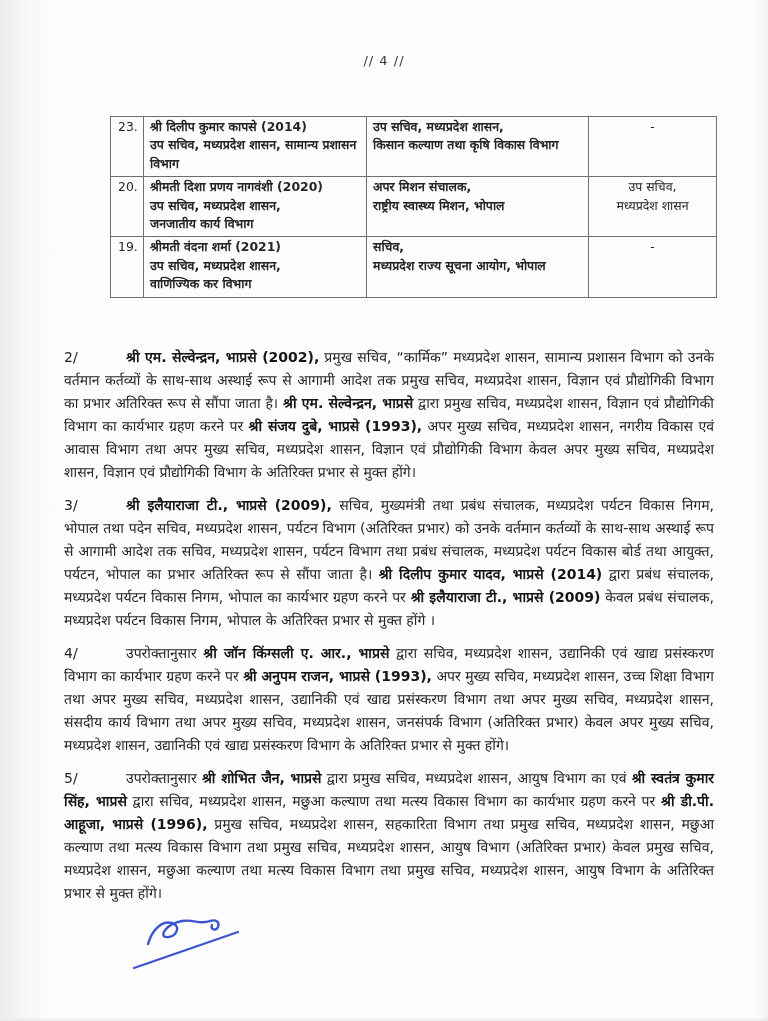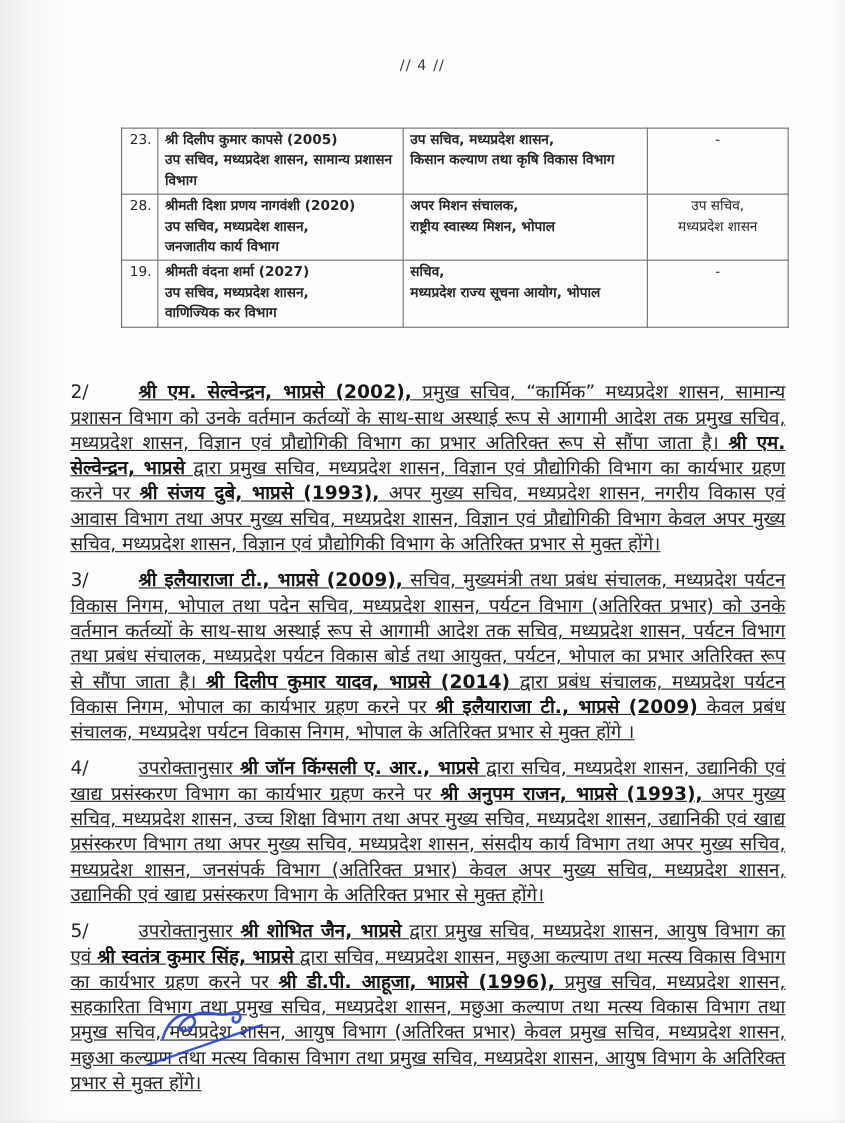--- a/index.html
+++ b/index.html
@@ -52,25 +52,24 @@
   .officers-table .cell-serial { padding-left: 7px; }
   .officers-table .officer-name { font-weight: bold; display: block; }
   .officers-table .pre { white-space: pre-line; font-weight: bold; }
   .officers-table .cell-remark { text-align: center; white-space: pre-line; }
 
   .paragraphs {
     position: absolute; left: 64px; top: 346px; width: 650px;
   }
   .para {
     text-align: justify;
-    font-size: 17px;
+    font-size: 14px;
     line-height: 23px;
     margin: 0 0 10px 0;
     color: #242424;
-    text-decoration: underline;
   }
   .para .pnum { display: inline-block; width: 62px; }
   .para b { font-weight: bold; color: #161616; }
 
   .signature {
     position: absolute; left: 126px; top: 900px;
     width: 130px; height: 78px;
   }
 </style>
 </head>
@@ -86,43 +85,43 @@
   <colgroup>
     <col style="width:33px">
       <col style="width:223px">
       <col style="width:222px">
       <col style="width:128px">
   </colgroup>
   <tbody>
     <tr>
       <td class="cell-serial">23.</td>
       <td>
-        <span class="officer-name">श्री दिलीप कुमार कापसे (2005)</span>
+        <span class="officer-name">श्री दिलीप कुमार कापसे (2014)</span>
         <span class="pre">उप सचिव, मध्यप्रदेश शासन, सामान्य प्रशासन विभाग</span>
       </td>
       <td class="pre">उप सचिव, मध्यप्रदेश शासन,
 किसान कल्याण तथा कृषि विकास विभाग</td>
       <td class="cell-remark">-</td>
     </tr>
     <tr>
-      <td class="cell-serial">28.</td>
+      <td class="cell-serial">20.</td>
       <td>
         <span class="officer-name">श्रीमती दिशा प्रणय नागवंशी (2020)</span>
         <span class="pre">उप सचिव, मध्यप्रदेश शासन,
 जनजातीय कार्य विभाग</span>
       </td>
       <td class="pre">अपर मिशन संचालक,
 राष्ट्रीय स्वास्थ्य मिशन, भोपाल</td>
       <td class="cell-remark">उप सचिव,
 मध्यप्रदेश शासन</td>
     </tr>
     <tr>
       <td class="cell-serial">19.</td>
       <td>
-        <span class="officer-name">श्रीमती वंदना शर्मा (2027)</span>
+        <span class="officer-name">श्रीमती वंदना शर्मा (2021)</span>
         <span class="pre">उप सचिव, मध्यप्रदेश शासन,
 वाणिज्यिक कर विभाग</span>
       </td>
       <td class="pre">सचिव,
 मध्यप्रदेश राज्य सूचना आयोग, भोपाल</td>
       <td class="cell-remark">-</td>
     </tr>
   </tbody>
 </table>
 

